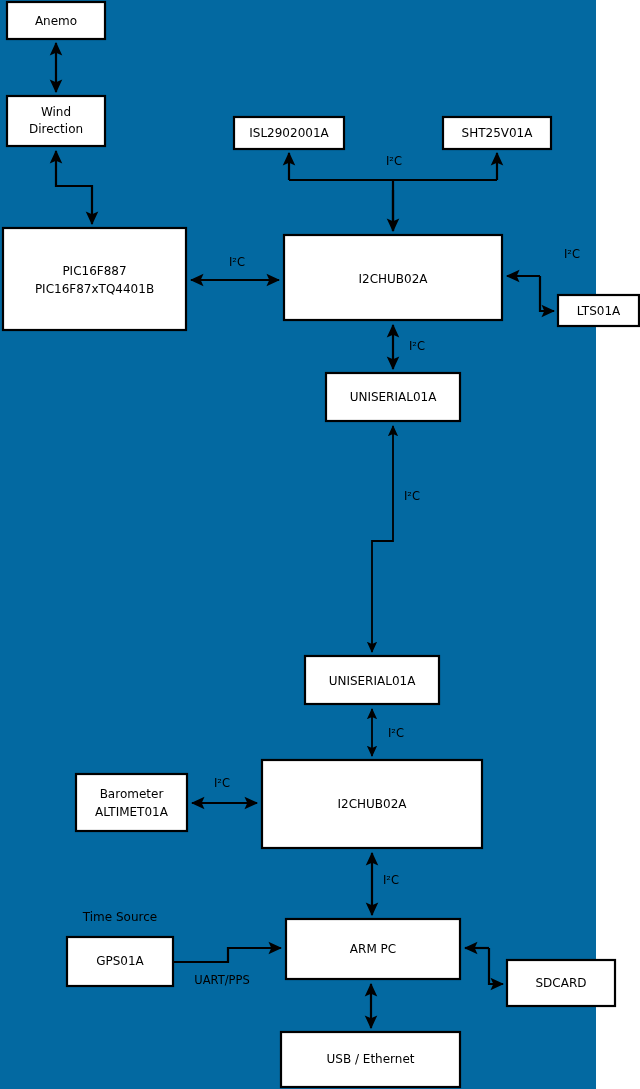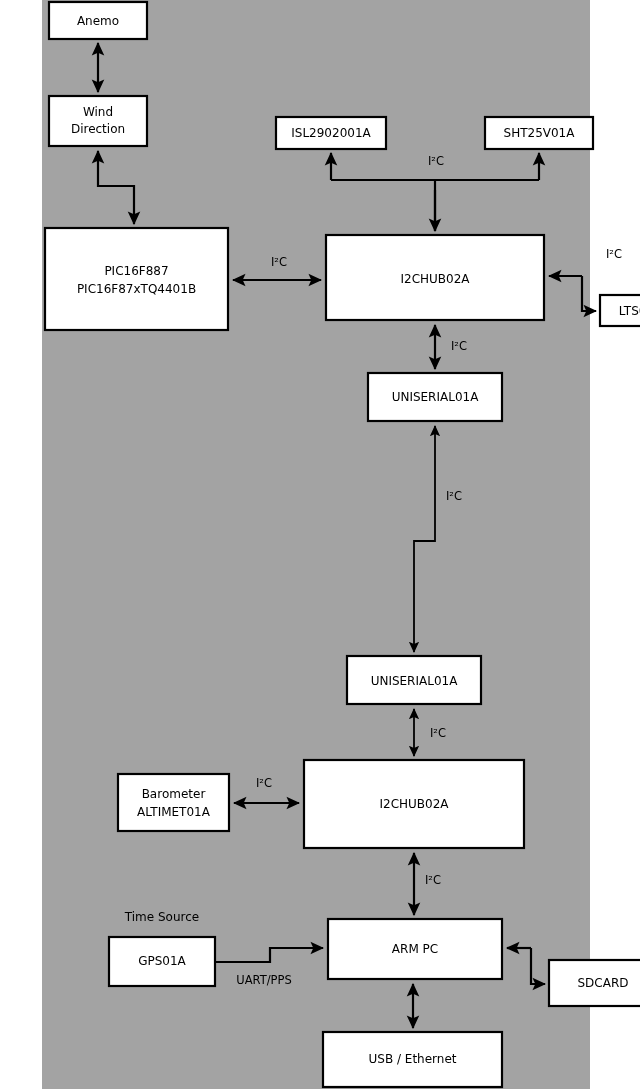--- a/index.html
+++ b/index.html
@@ -8,24 +8,23 @@
     background: #ffffff;
   }
   body {
     width: 640px;
     height: 1089px;
     font-family: "DejaVu Sans", sans-serif;
     overflow: hidden;
   }
   #diagram-root {
     position: relative;
-    width: 548px;
+    width: 596px;
     height: 1089px;
-    background: #a3a3a3;
-    margin-left: 42px;
+    background: #0369a1;
   }
   svg.diagram {
     position: absolute;
     top: 0;
     left: 0;
     width: 640px;
     height: 1089px;
   }
   .node-rect {
     fill: #ffffff;

